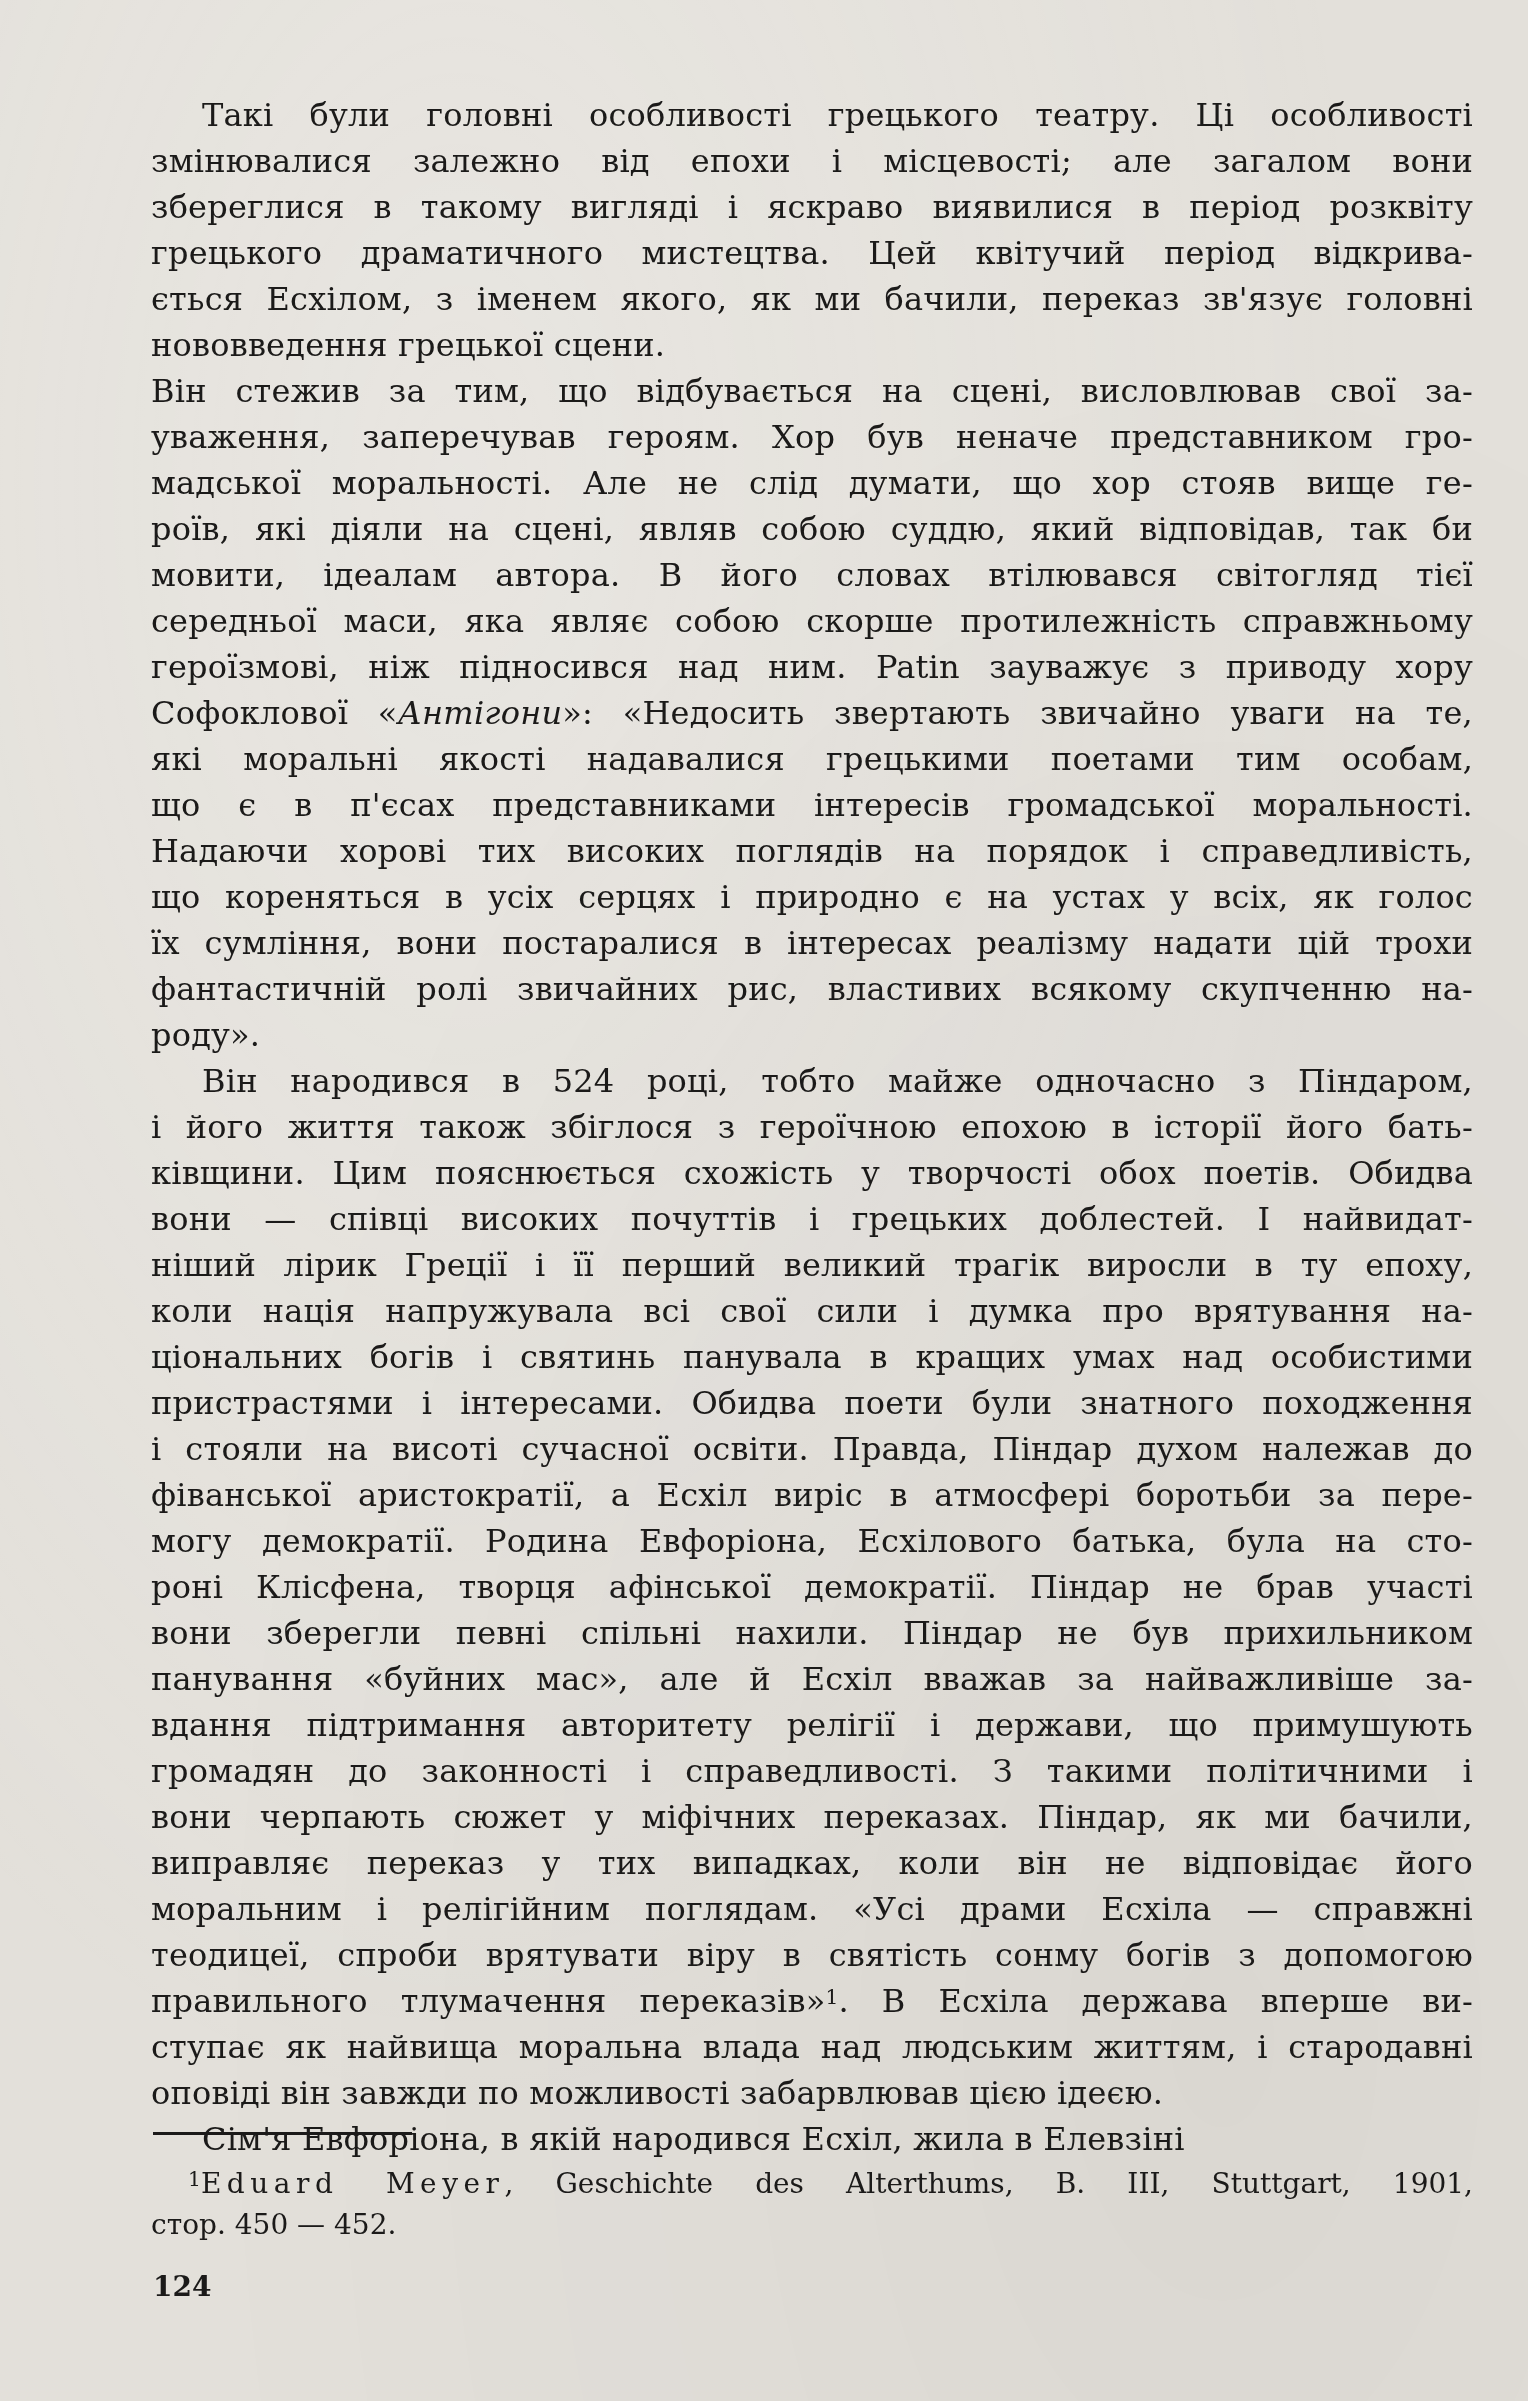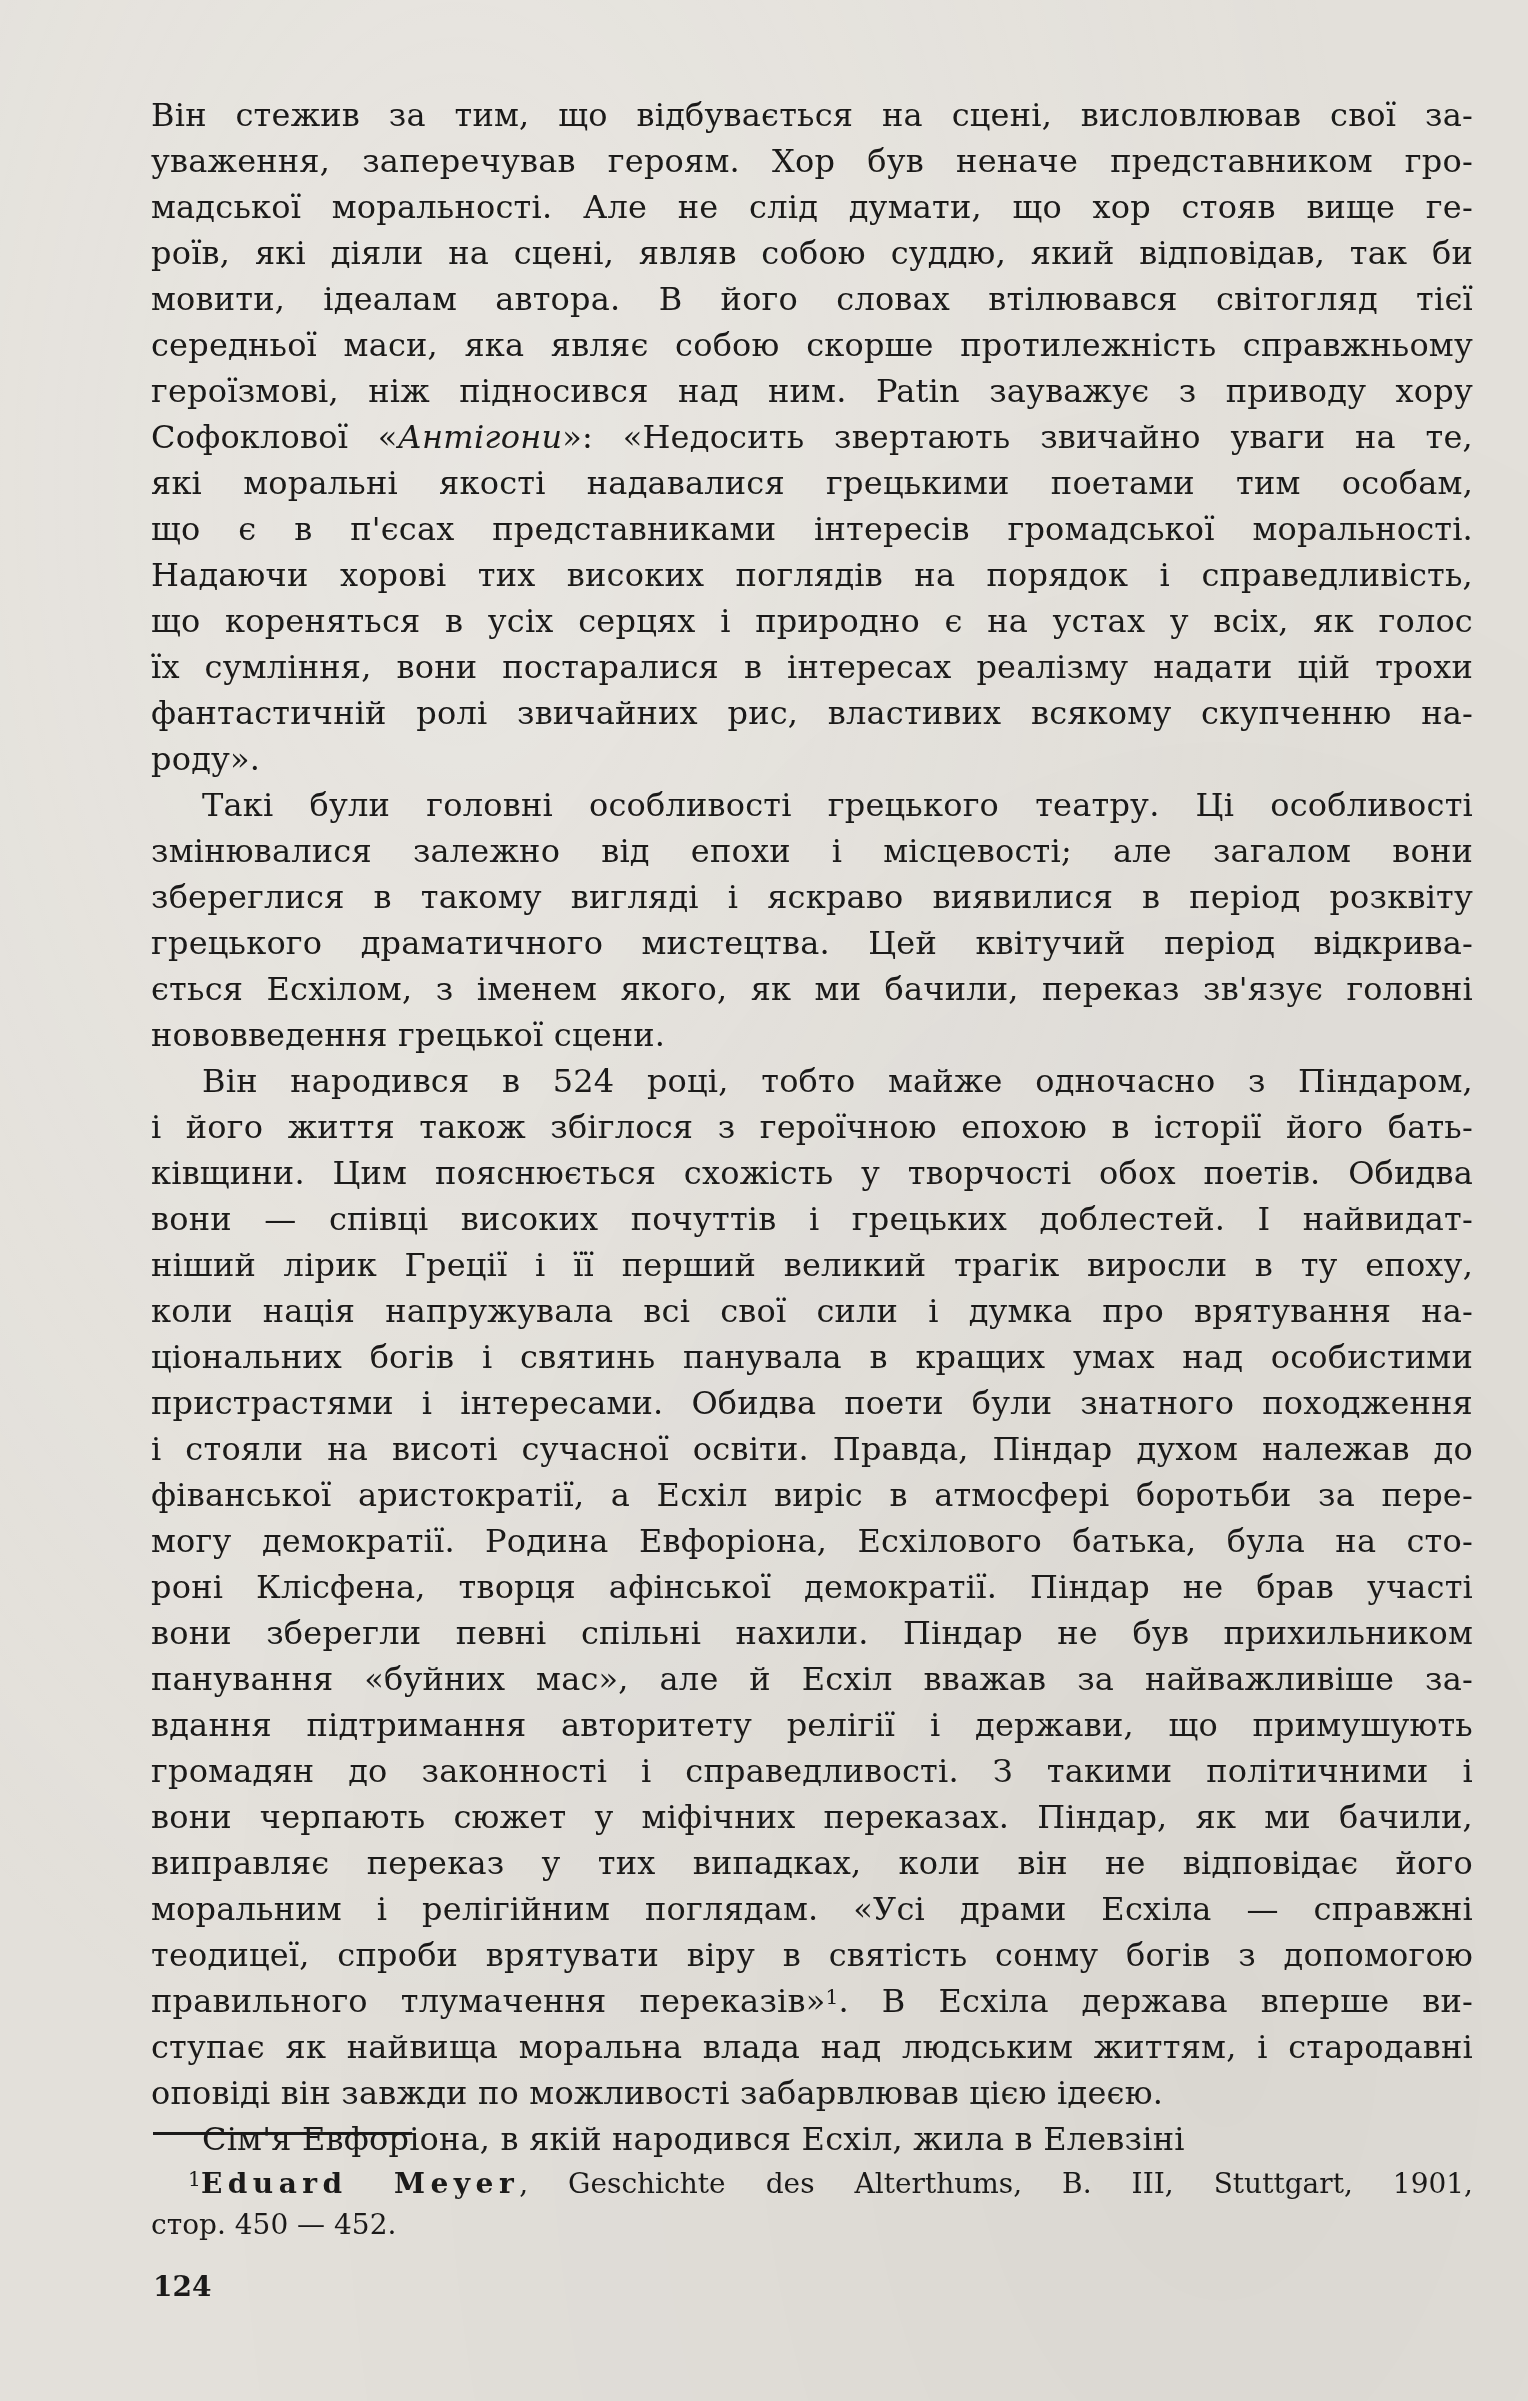--- a/index.html
+++ b/index.html
@@ -26,53 +26,53 @@
   sup.fn { font-size:20.3px; vertical-align:top; position:relative; top:-3.7px; }
   .footnote-rule {
     position:absolute; left:153px; top:2132px; width:259px; height:2.8px; background:#1b1a19;
   }
   .footnotes {
     position:absolute; left:151px; top:2163px; width:1322px;
     font-size:28px; line-height:41px;
   }
   .footnotes .line { height:41px; }
   .footnotes .line.indent { padding-left:37px; }
-  .spaced { letter-spacing:5.5px; font-weight:bold; }
+  .spaced { letter-spacing:5.5px; font-weight:normal; }
   .page-number {
     position:absolute; left:153px; top:2270px; font-size:28px; font-weight:bold;
   }
 </style>
 </head>
 <body>
 
 <div class="page-body" id="page-body">
+    <div>
+      <span class="line indent">Такі були головні особливості грецького театру. Ці особливості</span>
+      <span class="line">змінювалися залежно від епохи і місцевості; але загалом вони</span>
+      <span class="line">збереглися в такому вигляді і яскраво виявилися в період розквіту</span>
+      <span class="line">грецького драматичного мистецтва. Цей квітучий період відкрива-</span>
+      <span class="line">ється Есхілом, з іменем якого, як ми бачили, переказ зв'язує головні</span>
+      <span class="line last">нововведення грецької сцени.</span>
+    </div>
     <div>
       <span class="line">Він стежив за тим, що відбувається на сцені, висловлював свої за-</span>
       <span class="line">уваження, заперечував героям. Хор був неначе представником гро-</span>
       <span class="line">мадської моральності. Але не слід думати, що хор стояв вище ге-</span>
       <span class="line">роїв, які діяли на сцені, являв собою суддю, який відповідав, так би</span>
       <span class="line">мовити, ідеалам автора. В його словах втілювався світогляд тієї</span>
       <span class="line">середньої маси, яка являє собою скорше протилежність справжньому</span>
       <span class="line">героїзмові, ніж підносився над ним. Patin зауважує з приводу хору</span>
       <span class="line">Софоклової «<span class="it">Антігони</span>»: «Недосить звертають звичайно уваги на те,</span>
       <span class="line">які моральні якості надавалися грецькими поетами тим особам,</span>
       <span class="line">що є в п'єсах представниками інтересів громадської моральності.</span>
       <span class="line">Надаючи хорові тих високих поглядів на порядок і справедливість,</span>
       <span class="line">що кореняться в усіх серцях і природно є на устах у всіх, як голос</span>
       <span class="line">їх сумління, вони постаралися в інтересах реалізму надати цій трохи</span>
       <span class="line">фантастичній ролі звичайних рис, властивих всякому скупченню на-</span>
       <span class="line last">роду».</span>
-    </div>
-    <div>
-      <span class="line indent">Такі були головні особливості грецького театру. Ці особливості</span>
-      <span class="line">змінювалися залежно від епохи і місцевості; але загалом вони</span>
-      <span class="line">збереглися в такому вигляді і яскраво виявилися в період розквіту</span>
-      <span class="line">грецького драматичного мистецтва. Цей квітучий період відкрива-</span>
-      <span class="line">ється Есхілом, з іменем якого, як ми бачили, переказ зв'язує головні</span>
-      <span class="line last">нововведення грецької сцени.</span>
     </div>
     <div>
       <span class="line indent">Він народився в 524 році, тобто майже одночасно з Піндаром,</span>
       <span class="line">і його життя також збіглося з героїчною епохою в історії його бать-</span>
       <span class="line">ківщини. Цим пояснюється схожість у творчості обох поетів. Обидва</span>
       <span class="line">вони — співці високих почуттів і грецьких доблестей. І найвидат-</span>
       <span class="line">ніший лірик Греції і її перший великий трагік виросли в ту епоху,</span>
       <span class="line">коли нація напружувала всі свої сили і думка про врятування на-</span>
       <span class="line">ціональних богів і святинь панувала в кращих умах над особистими</span>
       <span class="line">пристрастями і інтересами. Обидва поети були знатного походження</span>

